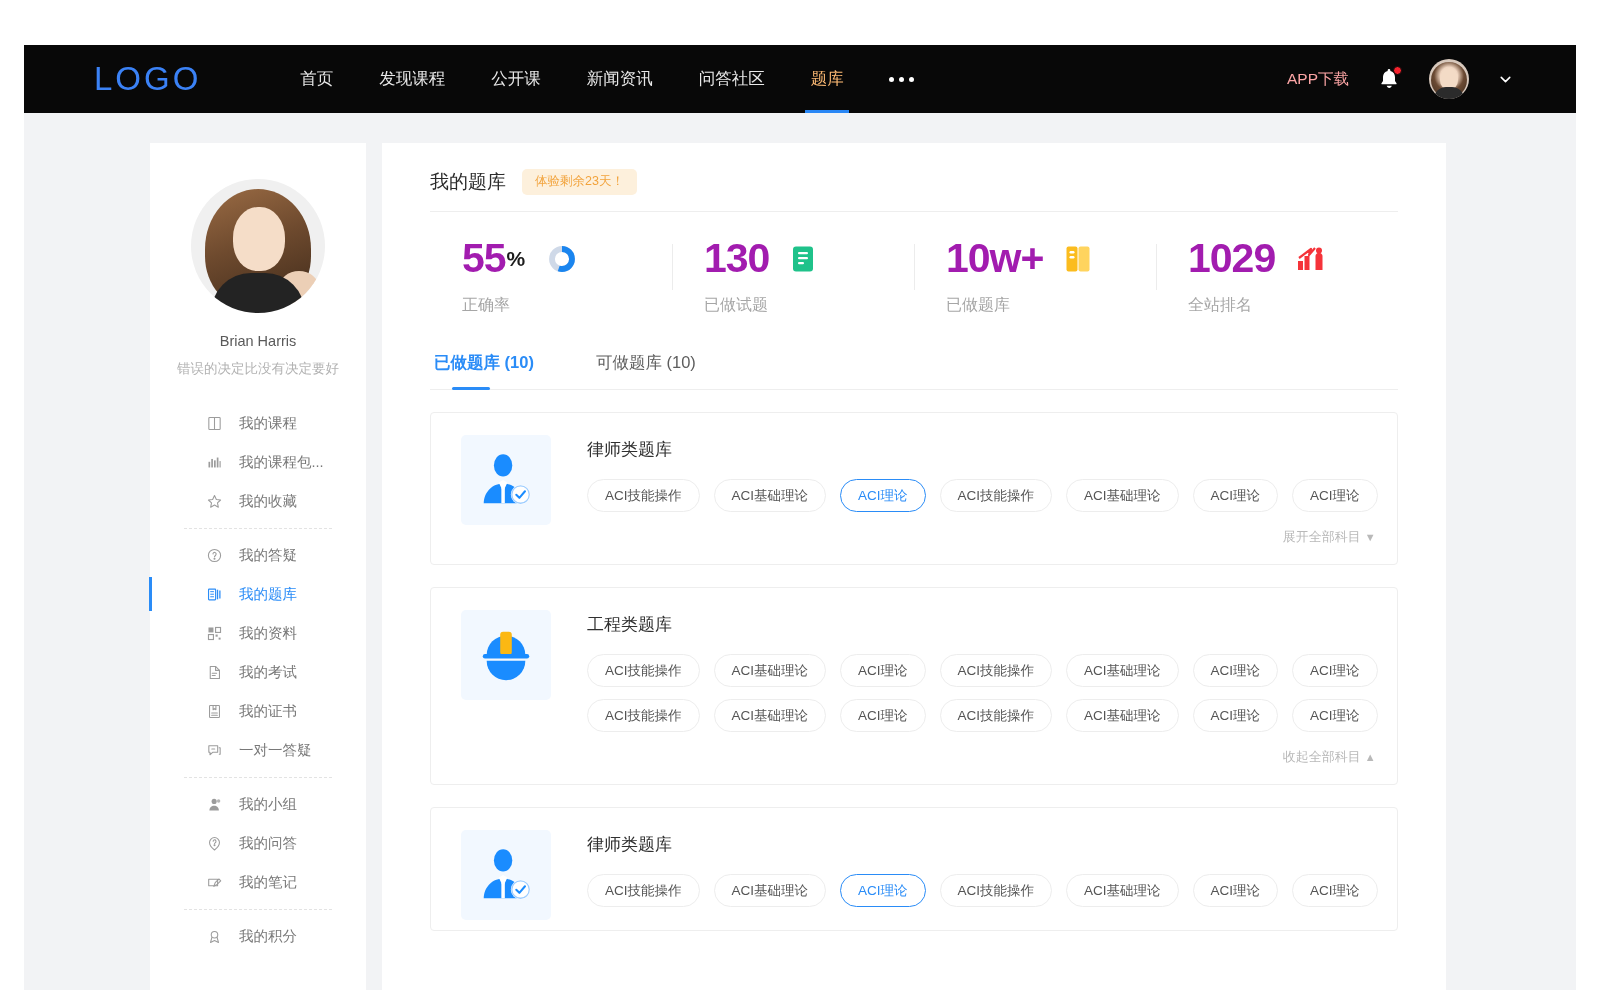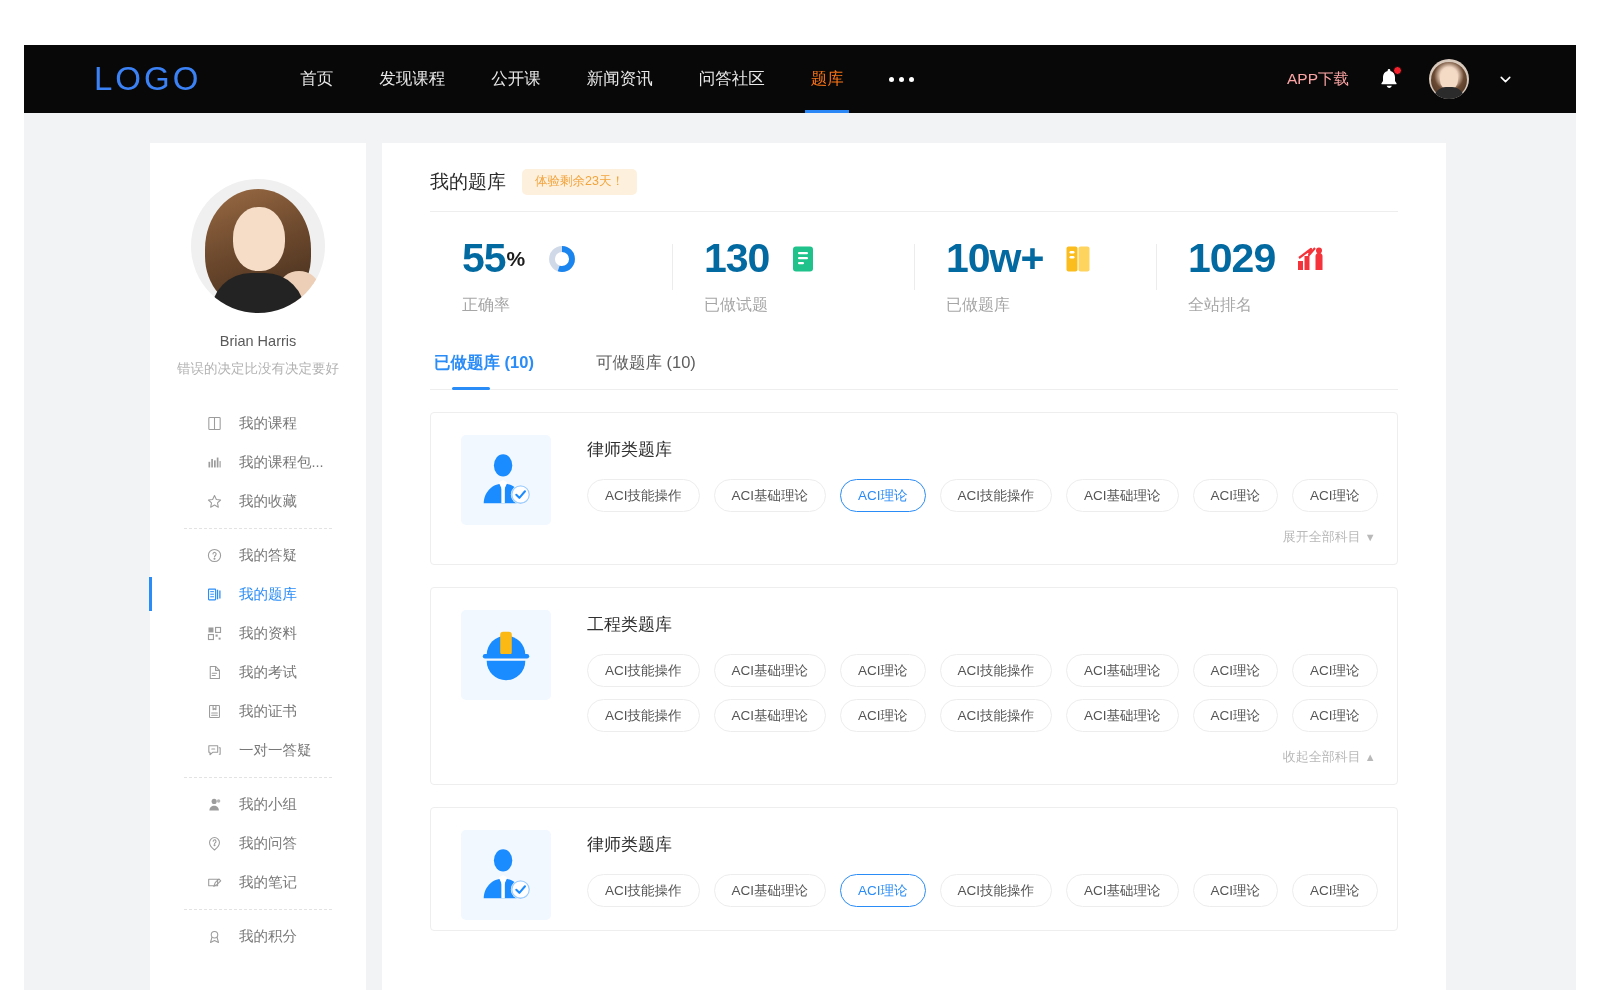--- a/index.html
+++ b/index.html
@@ -44,21 +44,21 @@
     color: #e9e9e9;
     font-size: 16.5px;
     padding: 0 23px;
     height: 100%;
     display: flex;
     align-items: center;
     position: relative;
     cursor: pointer;
     white-space: nowrap;
   }
-  .nav-link.active { color: #f97316; }
+  .nav-link.active { color: #fdba74; }
   .nav-link.active::after {
     content: "";
     position: absolute;
     left: 50%; transform: translateX(-50%);
     bottom: 0;
     width: 44px; height: 3px;
     background: #2a87f5;
   }
   .nav-dots {
     display: flex; align-items: center; gap: 5px;
@@ -224,21 +224,21 @@
     padding-left: 32px;
   }
   .stat + .stat::before {
     content: "";
     position: absolute; left: 0; top: 6px;
     width: 1px; height: 46px; background: #ececec;
   }
   .stat-top { display: flex; align-items: center; }
   .stat-value {
     font-size: 41px;
-    color: #0369a1;
+    color: #a21caf;
     font-weight: bold;
     line-height: 1;
     letter-spacing: -1px;
   }
   .stat-unit { font-size: 21px; font-weight: bold; color: #1c1c1c; margin-left: 1px; }
   .stat-icon { margin-left: 22px; display:flex; align-items:center; }
   .stat-label {
     margin-top: 16px;
     font-size: 16px;
     color: #a6a6a6;

